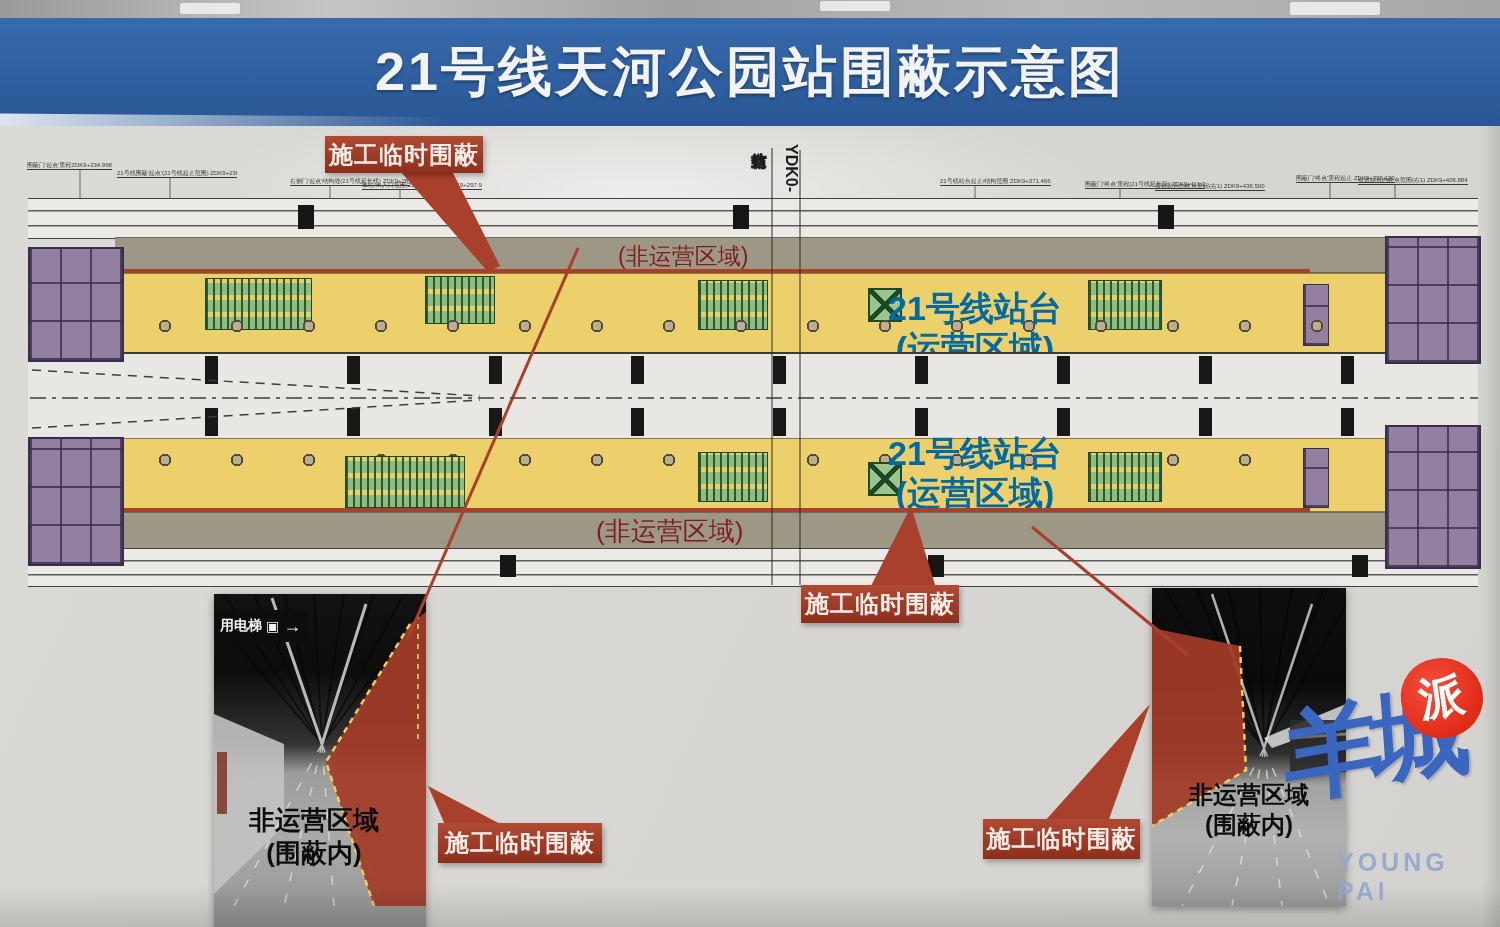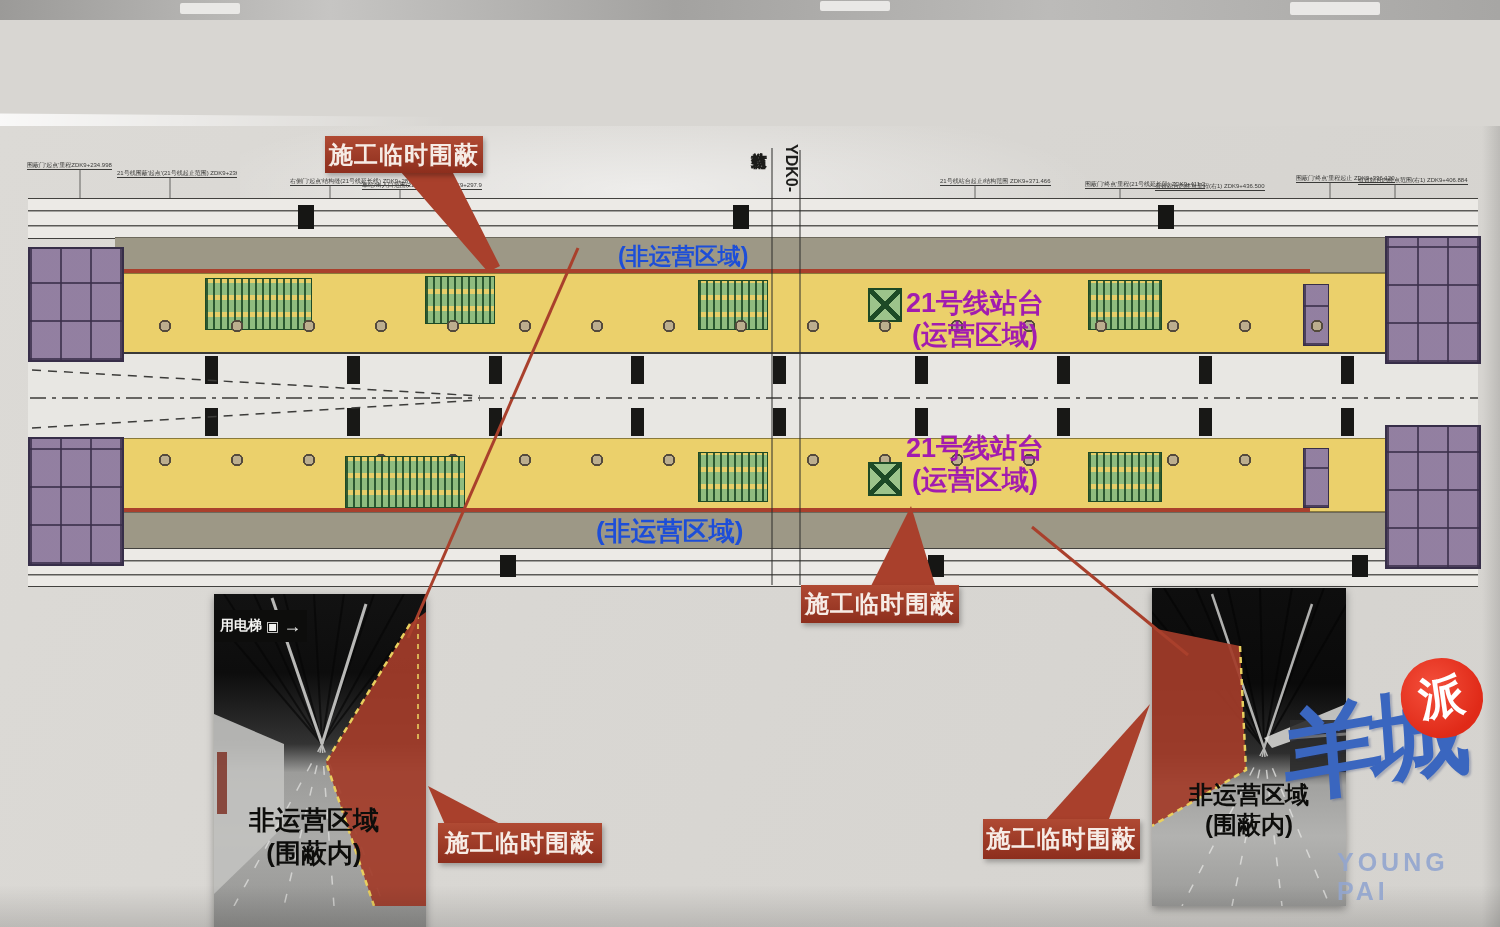--- a/index.html
+++ b/index.html
@@ -48,22 +48,22 @@
                      repeating-linear-gradient(90deg,rgba(58,47,74,.8) 0 2px,rgba(0,0,0,0) 2px 30px),
                      linear-gradient(rgba(122,98,138,.5),rgba(122,98,138,.5));}
   .esc{background:repeating-linear-gradient(90deg,rgba(25,70,35,.85) 0 2px,rgba(0,0,0,0) 2px 7px),
                repeating-linear-gradient(0deg,#8fbc7f 0 12px,#e6ce69 12px 17px);
        border:1.5px solid #1d4a26;}
   .elev{background:linear-gradient(45deg,rgba(0,0,0,0) 44%,#1d4a26 44% 56%,rgba(0,0,0,0) 56%),
                   linear-gradient(135deg,rgba(0,0,0,0) 44%,#1d4a26 44% 56%,rgba(0,0,0,0) 56%),#9cc48b;
         border:2px solid #1d4a26;}
   .door{background:#161614;}
   
-  .nonop{color:#1d4ed8;font-weight:bold;white-space:nowrap;}
-  .plat-label{color:#a21caf;font-weight:bold;font-size:27px;line-height:1.18;text-align:center;white-space:nowrap;}
+  .nonop{color:#7f1d1d;font-weight:normal;white-space:nowrap;}
+  .plat-label{color:#0369a1;font-weight:bold;font-size:34px;line-height:1.18;text-align:center;white-space:nowrap;}
   .callout{background:linear-gradient(180deg,#b04a33,#8d2e1d);color:#f6ebe5;font-weight:bold;
     font-size:24px;display:flex;align-items:center;justify-content:center;letter-spacing:1px;
     box-shadow:2px 3px 5px rgba(0,0,0,.28);white-space:nowrap;}
   .vtext{writing-mode:vertical-rl;text-orientation:mixed;font-size:16px;color:#1c1c1a;
     font-weight:bold;white-space:nowrap;}
   
   .photo{overflow:hidden;box-shadow:0 3px 8px rgba(0,0,0,.35);}
   .photo svg{position:absolute;left:0;top:0;}
   .photo-caption{position:absolute;color:#0d0d0b;font-weight:bold;text-align:center;
     line-height:1.25;z-index:5;}
@@ -81,20 +81,23 @@
 </head>
 <body>
 
 <div id="stage">
 
   <div class="abs ceiling"></div>
   <div class="abs ceil-light" style="left:180px;top:3px;width:60px;height:11px;"></div>
   <div class="abs ceil-light" style="left:820px;top:1px;width:70px;height:10px;"></div>
   <div class="abs ceil-light" style="left:1290px;top:2px;width:90px;height:13px;"></div>
 
+  <div class="abs title-band">
+    <h1>21号线天河公园站围蔽示意图</h1>
+  </div>
   <div class="abs band-reflect"></div>
 
   <div class="abs poster"></div>
   <div class="abs sheen"></div>
 
   <div class="abs anno" style="left:27px;top:162px;">围蔽门'起点'里程ZDK9+234.998</div>
   <div class="abs anno" style="left:117px;top:170px;">21号线围蔽'起点'(21号线起止范围) ZDK9+236.500</div>
   <div class="abs anno" style="left:290px;top:178px;">右侧门'起点'结构缝(21号线延长线) ZDK9+287.000</div>
   <div class="abs anno" style="left:362px;top:182px;">车站/出入口范围(21号线延长线) ZDK9+297.900</div>
   <div class="abs anno" style="left:940px;top:178px;">21号线站台起止/结构范围 ZDK9+371.466</div>

